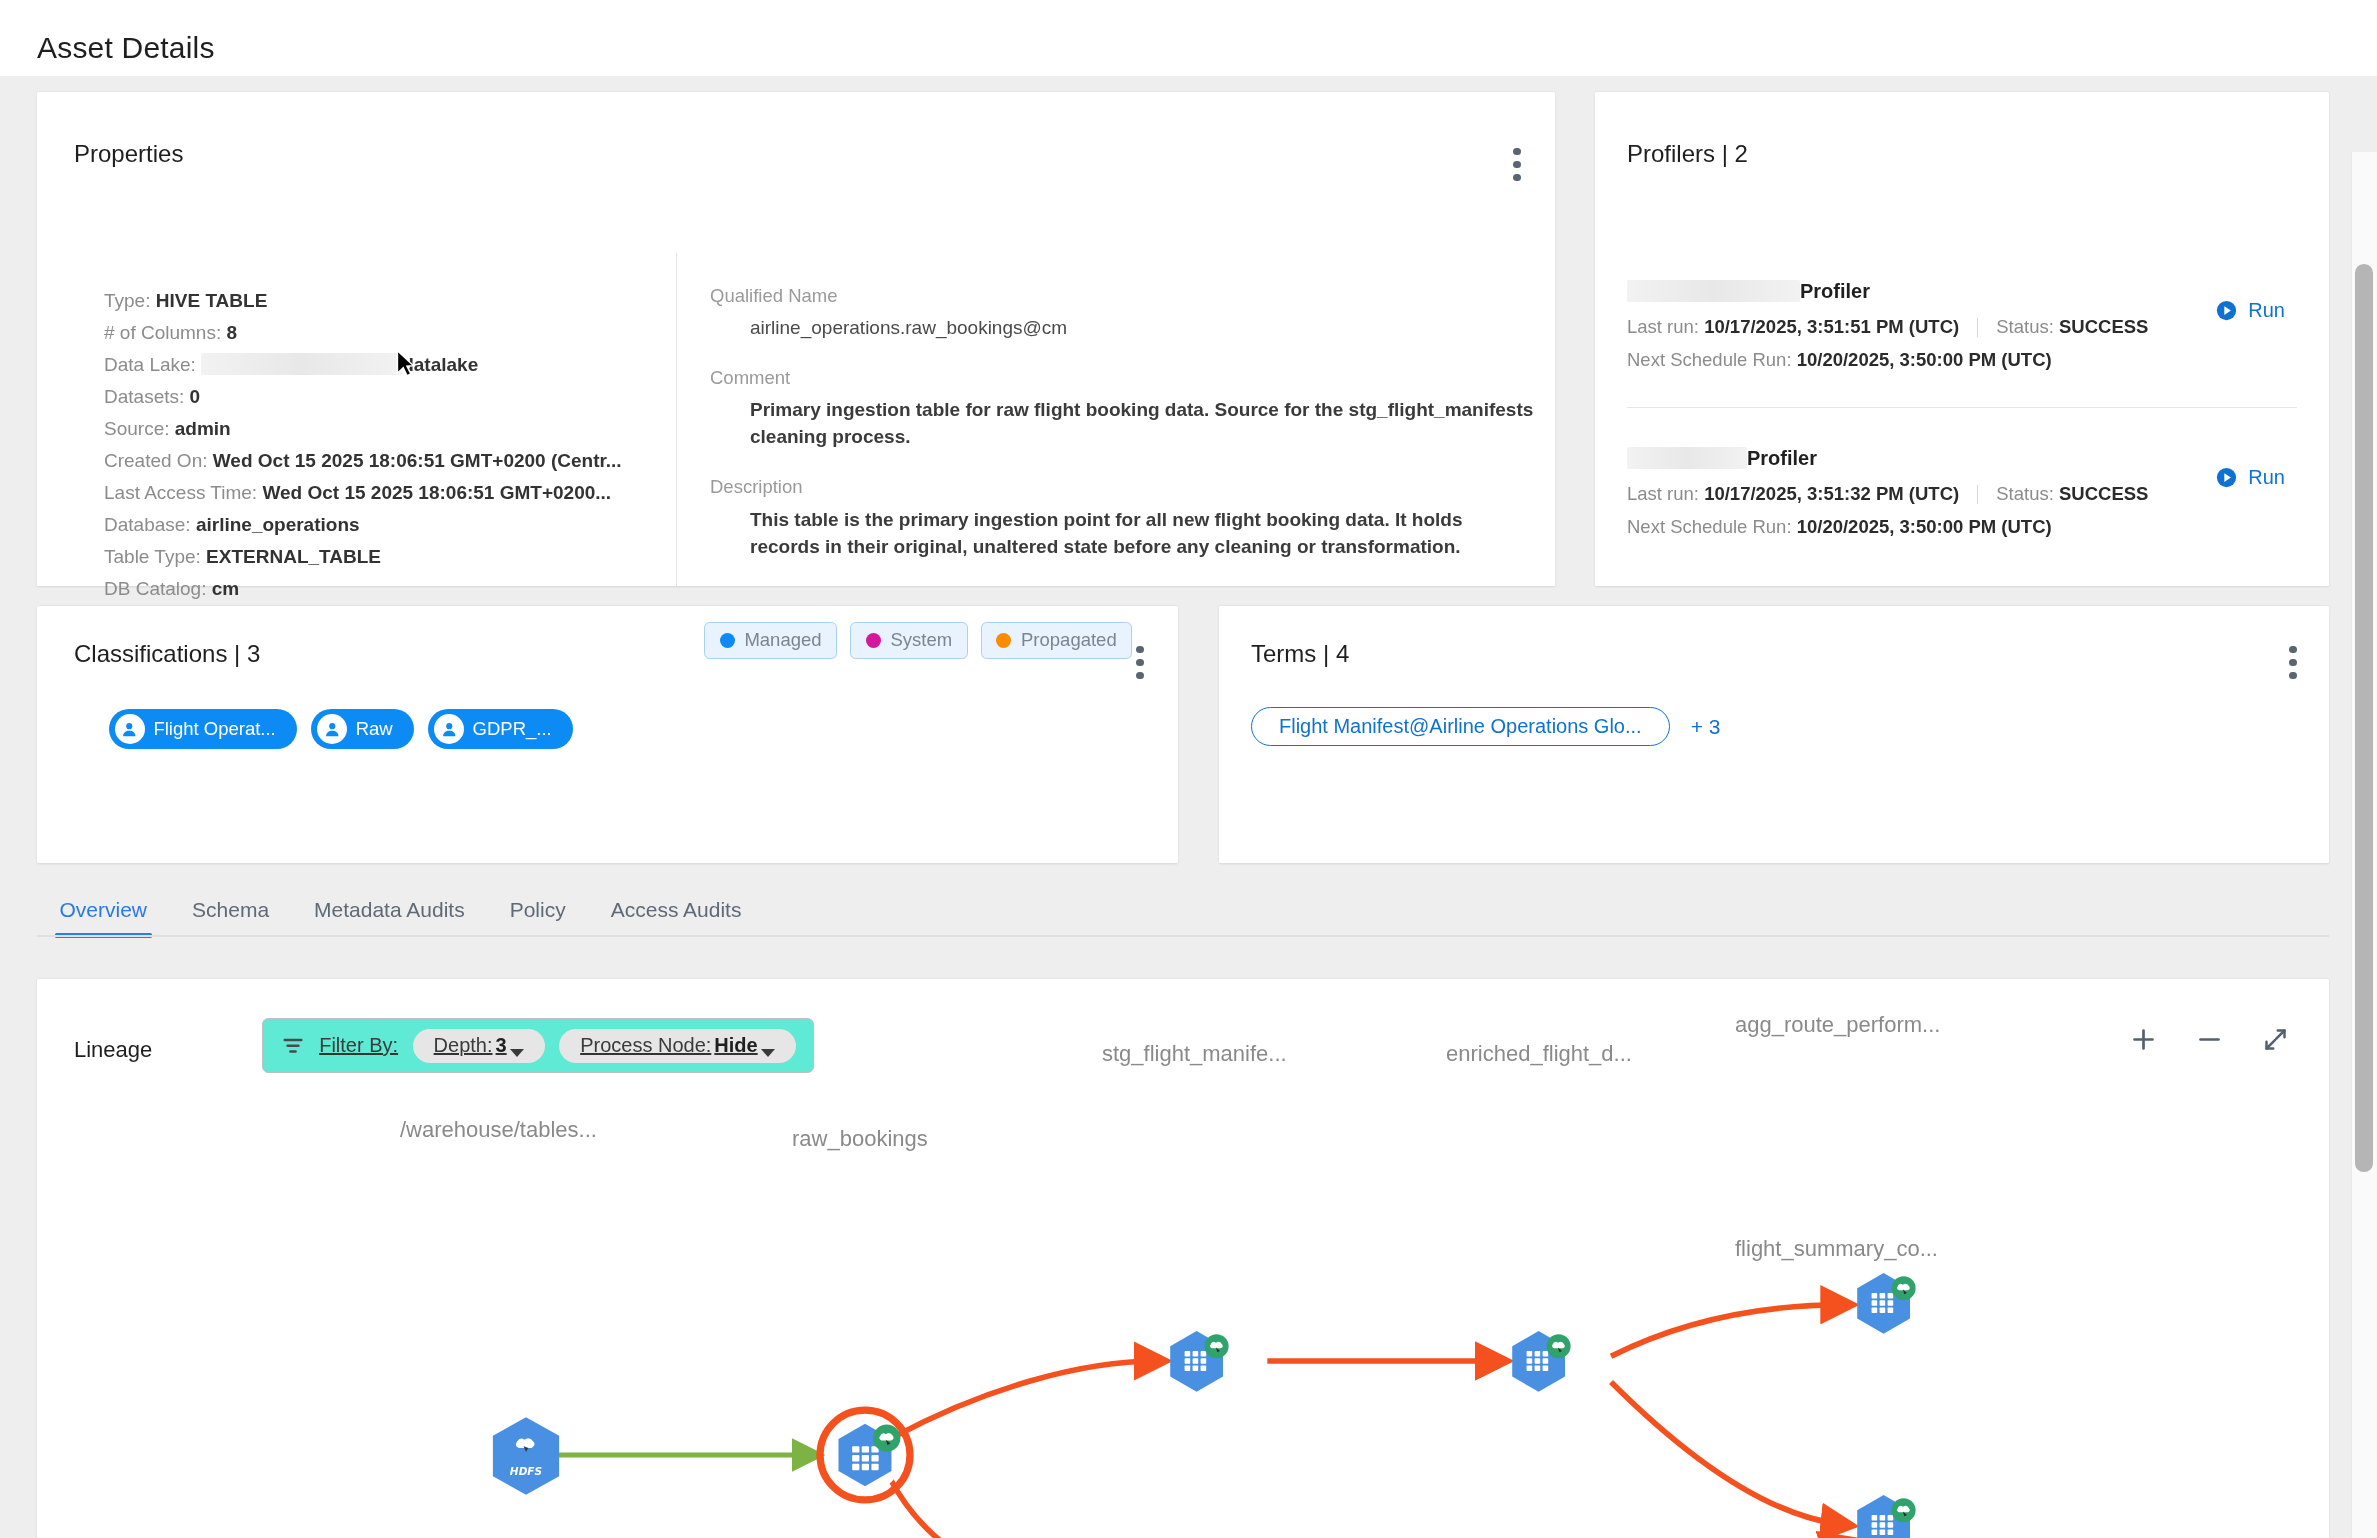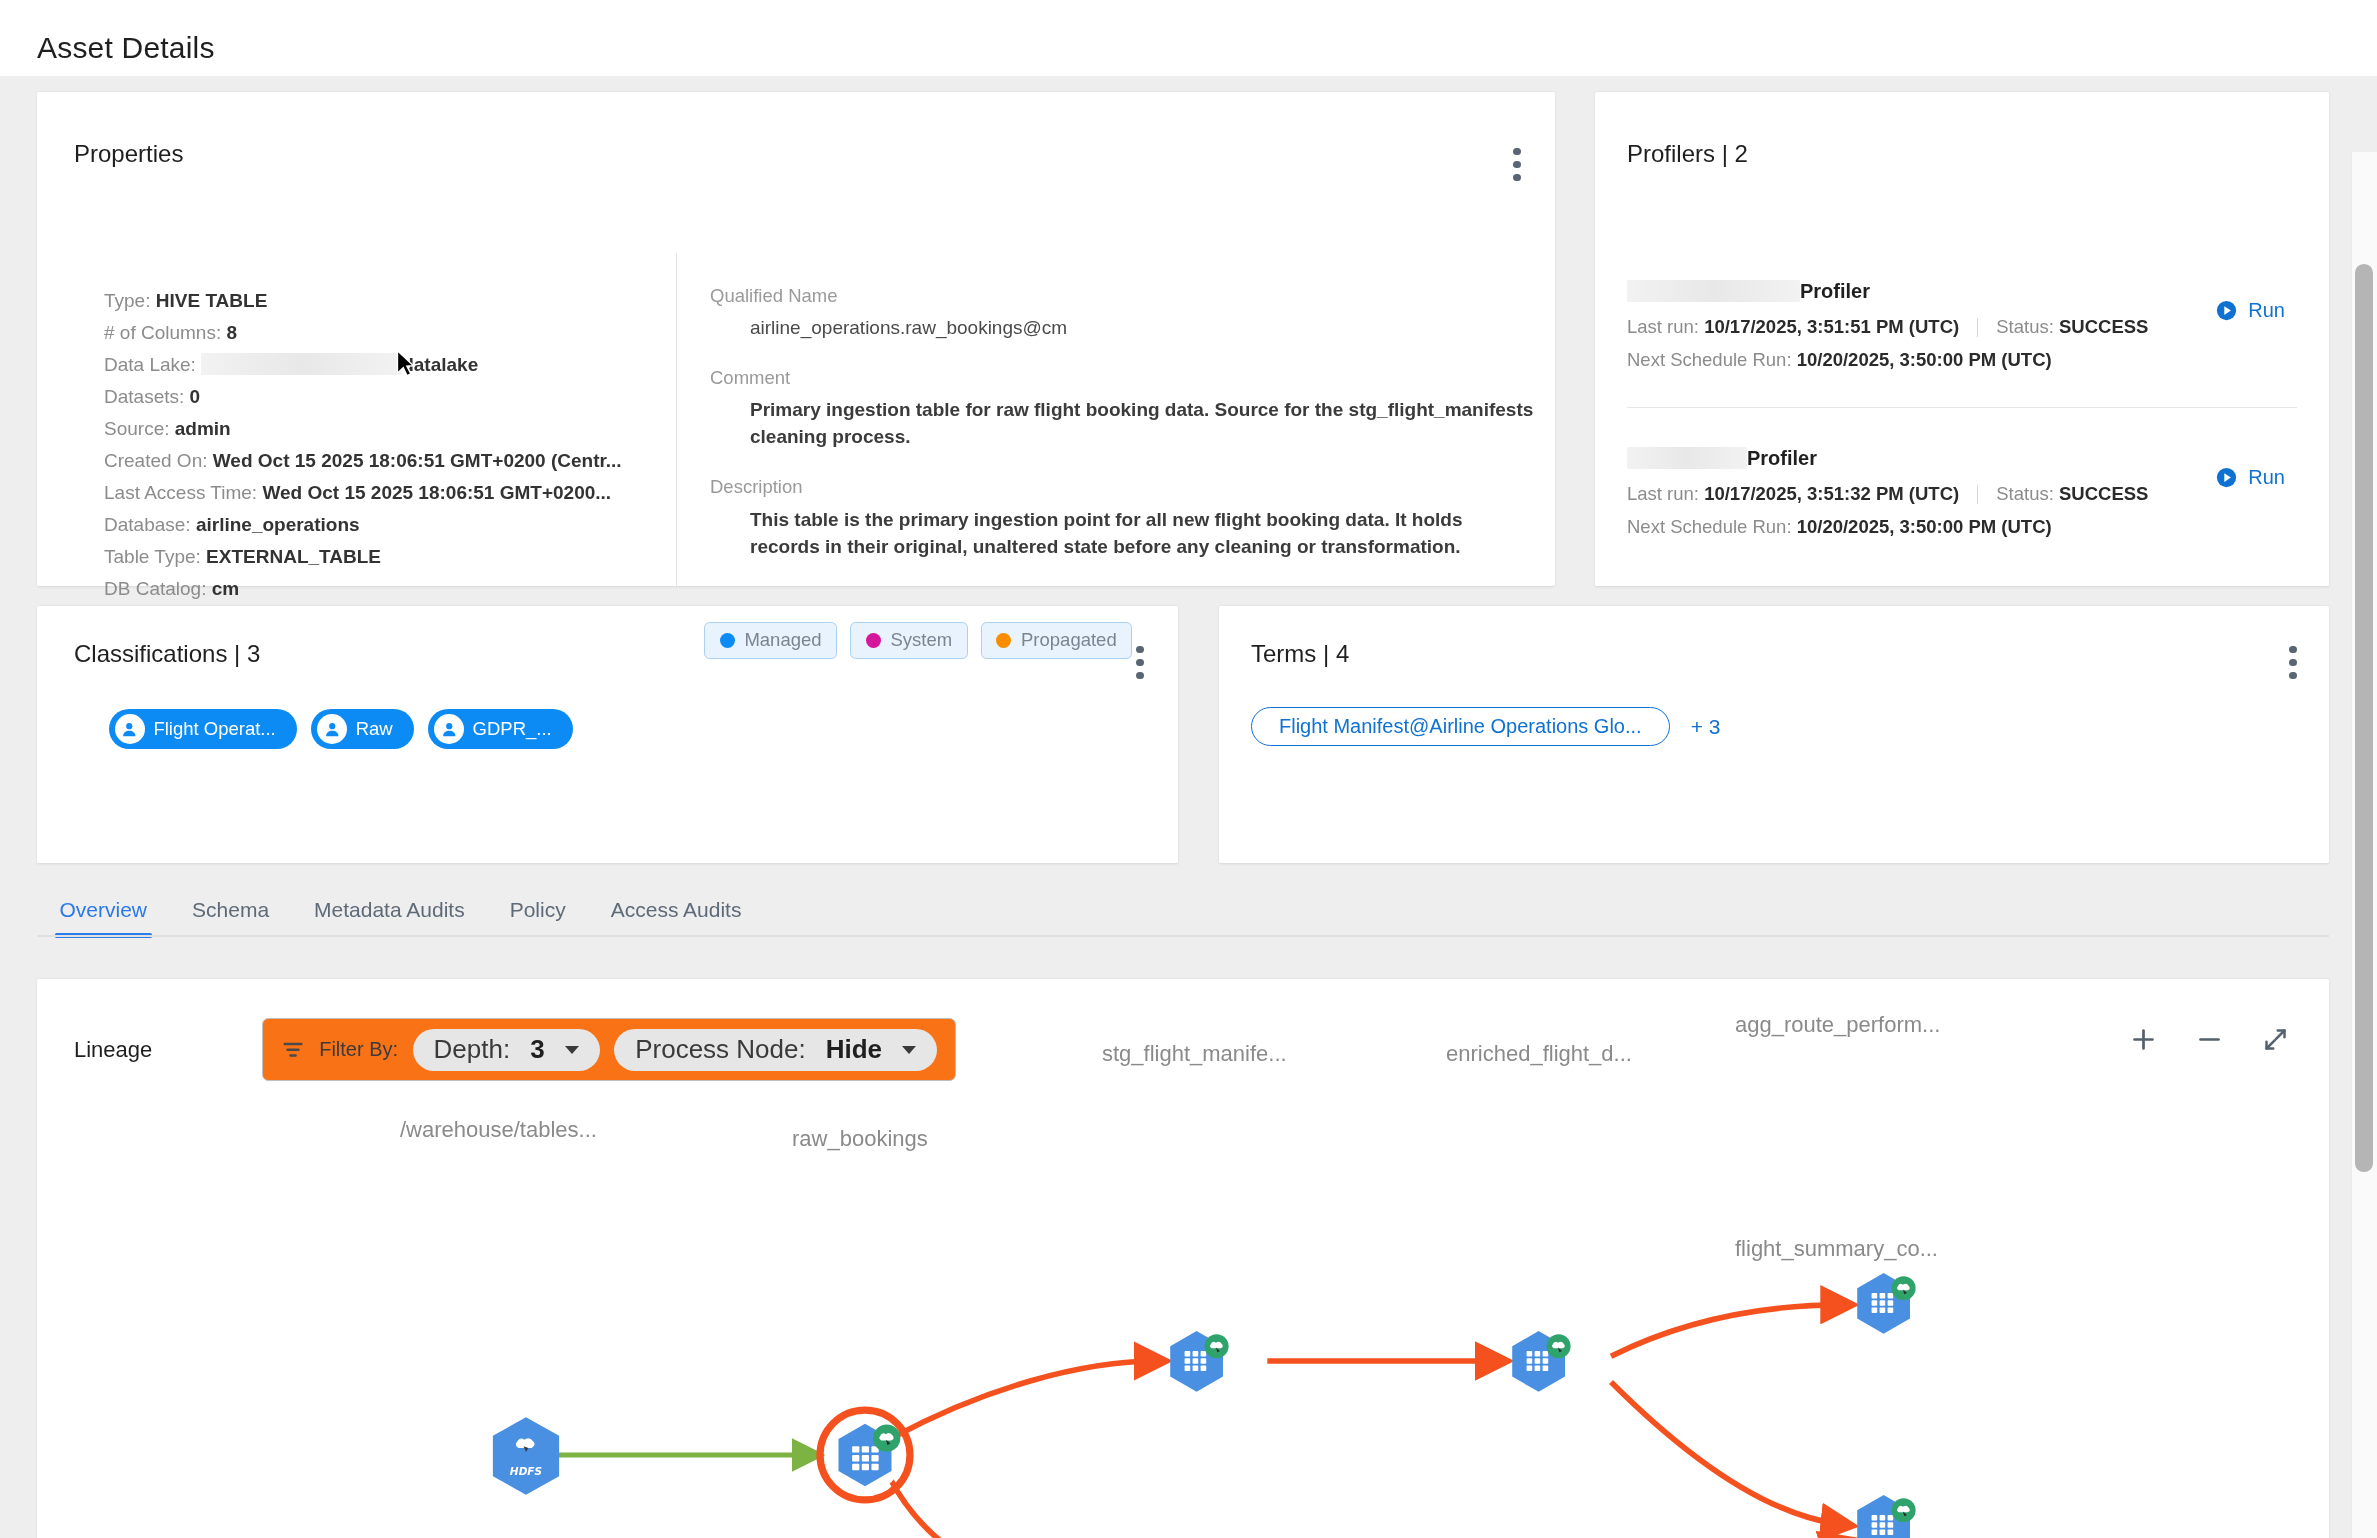--- a/index.html
+++ b/index.html
@@ -149,28 +149,28 @@
 
   
   #lineage-card {
     position:absolute; left:37px; right:48px; top:903px; bottom:0px;
     background:#fff; border-radius:1.6px; box-shadow:0 0.8px 2.4px rgba(0,0,0,.10);
     overflow:hidden;
   }
   #lineage-title { position:absolute; left:37px; top:58px; font-size:22px; color:#1f1f1f; }
   #lineage-filter {
     position:absolute; left:225px; top:39px;
-    border:0.8px solid #bfbfbf; border-radius:6.4px; background:#f97316;
-    display:flex; align-items:center; gap:14.5px; padding:9.6px 17.7px;
+    border:0.8px solid #bfbfbf; border-radius:6.4px; background:#5eead4;
+    display:flex; align-items:center; gap:14.5px; padding:9.6px 17.7px;text-decoration:underline;
   }
   .filter-ico { width:24px; height:19px; display:block; }
   .filter-label { font-size:20px; color:#3a3a3a; }
   .filter-chip {
     background:#e6e6e6; border-radius:80px; padding:5.6px 21px;
-    font-size:26px; color:#3a3a3a; cursor:pointer; display:flex; align-items:center; gap:20px;
+    font-size:20px; color:#3a3a3a; cursor:pointer; display:flex; align-items:flex-end; gap:3px;
   }
   .filter-chip b { font-weight:bold; color:#1f1f1f; }
   .caret { width:0;height:0;border-left:7.2px solid transparent;border-right:7.2px solid transparent;
            border-top:8.8px solid #3a3a3a; display:block; }
   .zoom-ctrls { position:absolute; right:40px; top:47px; display:flex; align-items:center; gap:39px; }
   .zc { cursor:pointer; display:flex; align-items:center; justify-content:center; }
   .zc svg { display:block; }
 
   #graph { position:absolute; left:0; top:120px; right:0; bottom:0; }
   #graph svg { display:block; }

